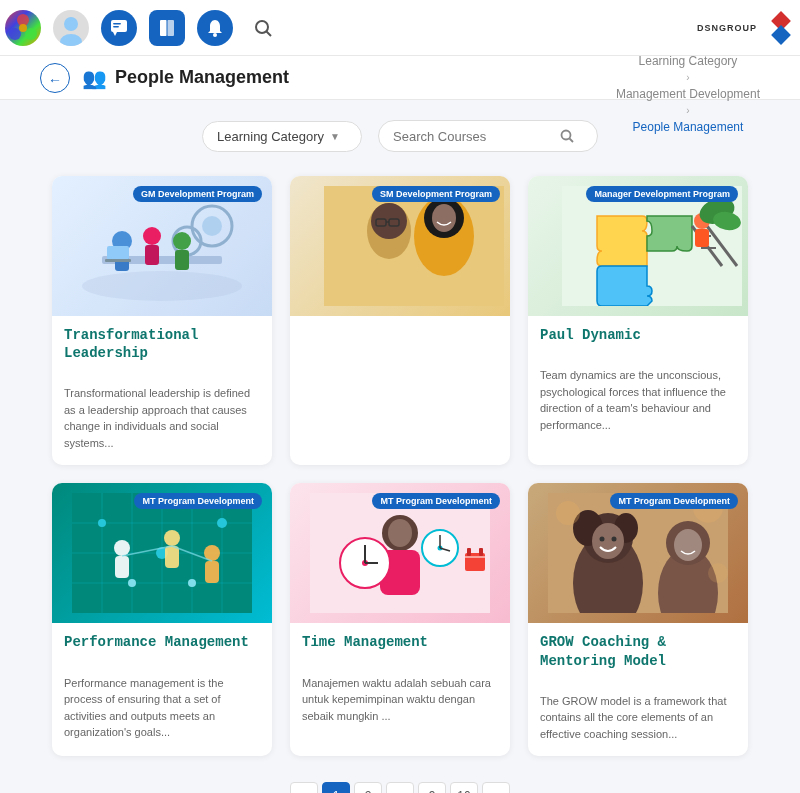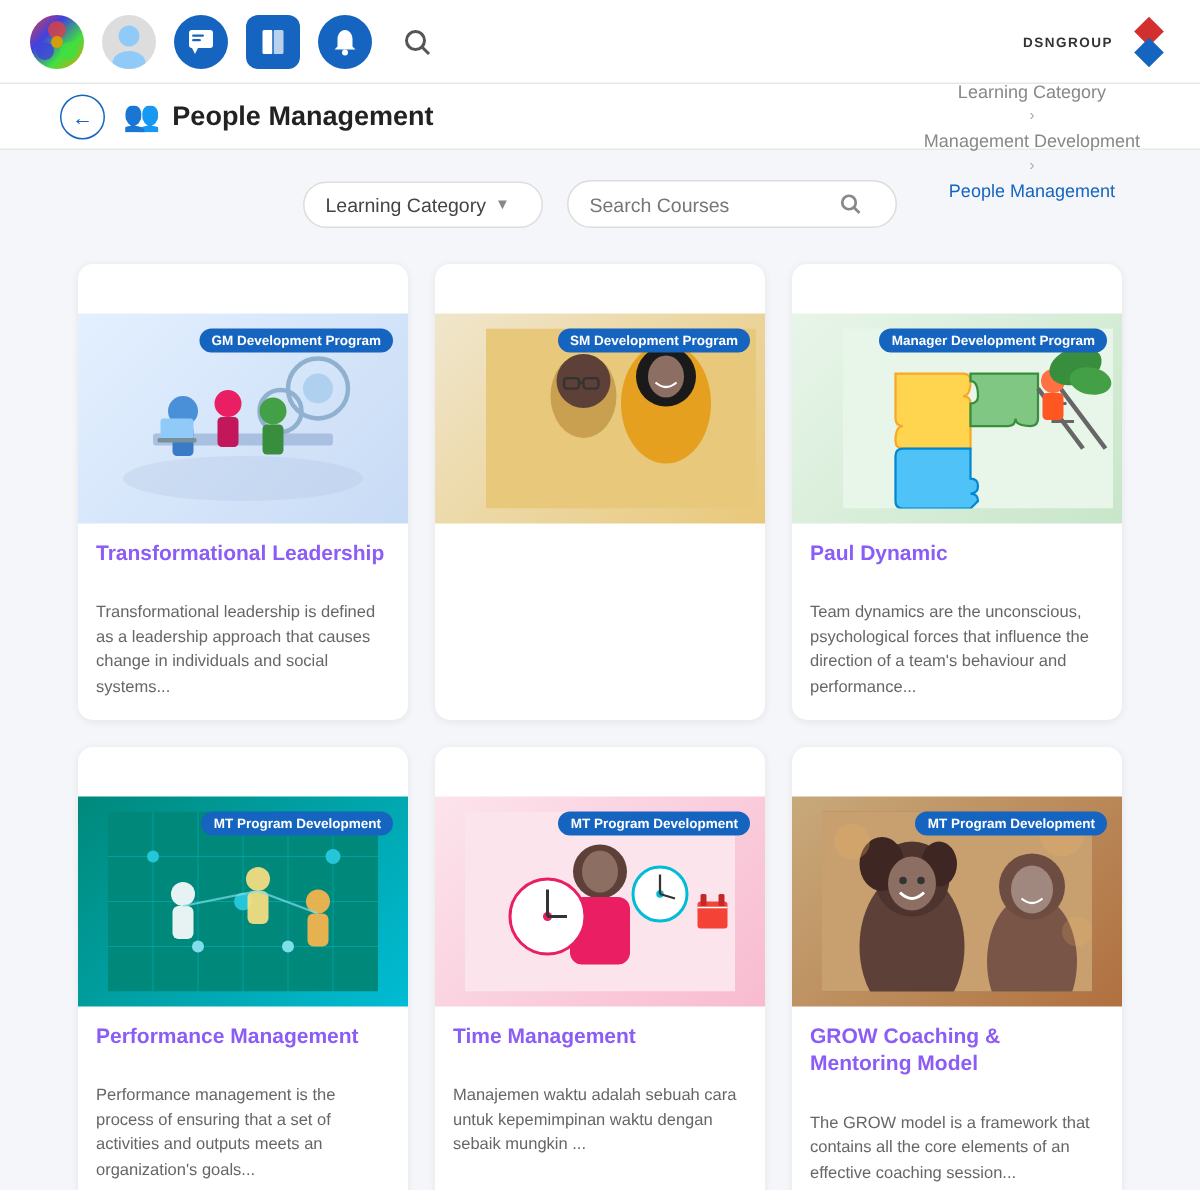--- a/index.html
+++ b/index.html
@@ -5,21 +5,21 @@
     * { box-sizing: border-box; margin: 0; padding: 0; }
     body { font-family: 'Segoe UI', Arial, sans-serif; background: #f5f6fa; min-height: 793px; }
 
     
     .top-nav {
       background: #fff;
       height: 56px;
       display: flex;
       align-items: center;
       justify-content: space-between;
-      padding: 0 20px;
+      padding: 0 5px;
       border-bottom: 1px solid #e8e8e8;
       position: sticky; top: 0; z-index: 100;
     }
     .nav-left { display: flex; align-items: center; gap: 12px; }
     .nav-icon {
       width: 36px; height: 36px; border-radius: 50%;
       display: flex; align-items: center; justify-content: center;
       cursor: pointer; font-size: 18px;
     }
     .nav-icon.logo-icon {
@@ -94,40 +94,39 @@
       background: #fff;
       border-radius: 10px;
       overflow: hidden;
       box-shadow: 0 1px 6px rgba(0,0,0,0.07);
       cursor: pointer;
     }
     .card-image {
       position: relative;
       height: 140px;
       overflow: hidden;
-      margin-top: 33px;
     }
     .card-image .badge {
       position: absolute; top: 10px; right: 10px;
       background: #1565c0; color: #fff;
       font-size: 9px; font-weight: 600;
       border-radius: 12px; padding: 3px 8px;
       white-space: nowrap;
     }
 
     
     .card-img-1 { background: linear-gradient(135deg, #e3f0ff 0%, #c8dbf5 100%); }
     .card-img-2 { background: linear-gradient(135deg, #f0e6cc 0%, #e8c87a 100%); padding-left: 28px; }
     .card-img-3 { background: linear-gradient(135deg, #e8f5e9 0%, #c8e6c9 100%); padding-left: 28px; }
     .card-img-4 { background: linear-gradient(135deg, #00897b 0%, #00bcd4 100%); }
     .card-img-5 { background: linear-gradient(135deg, #fce4ec 0%, #f8bbd0 100%); }
     .card-img-6 { background: linear-gradient(135deg, #c8a97a 0%, #b07040 100%); }
 
     .card-body { padding: 10px 12px 14px; }
-    .card-title { font-size: 14px; font-weight: 700; color: #8b5cf6; margin-bottom: 6px; line-height: 1.3; }
+    .card-title { font-size: 14px; font-weight: 700; color: #0f766e; margin-bottom: 6px; line-height: 1.3; font-family: Liberation Mono, monospace; }
     .card-desc { font-size: 11px; color: #666; line-height: 1.5; margin-top: 23px; }
 
     
     .pagination {
       display: flex; align-items: center; justify-content: center;
       gap: 4px; padding: 12px 0 20px;
     }
     .page-btn {
       width: 28px; height: 28px; border: 1px solid #ddd;
       border-radius: 4px; display: flex; align-items: center; justify-content: center;

